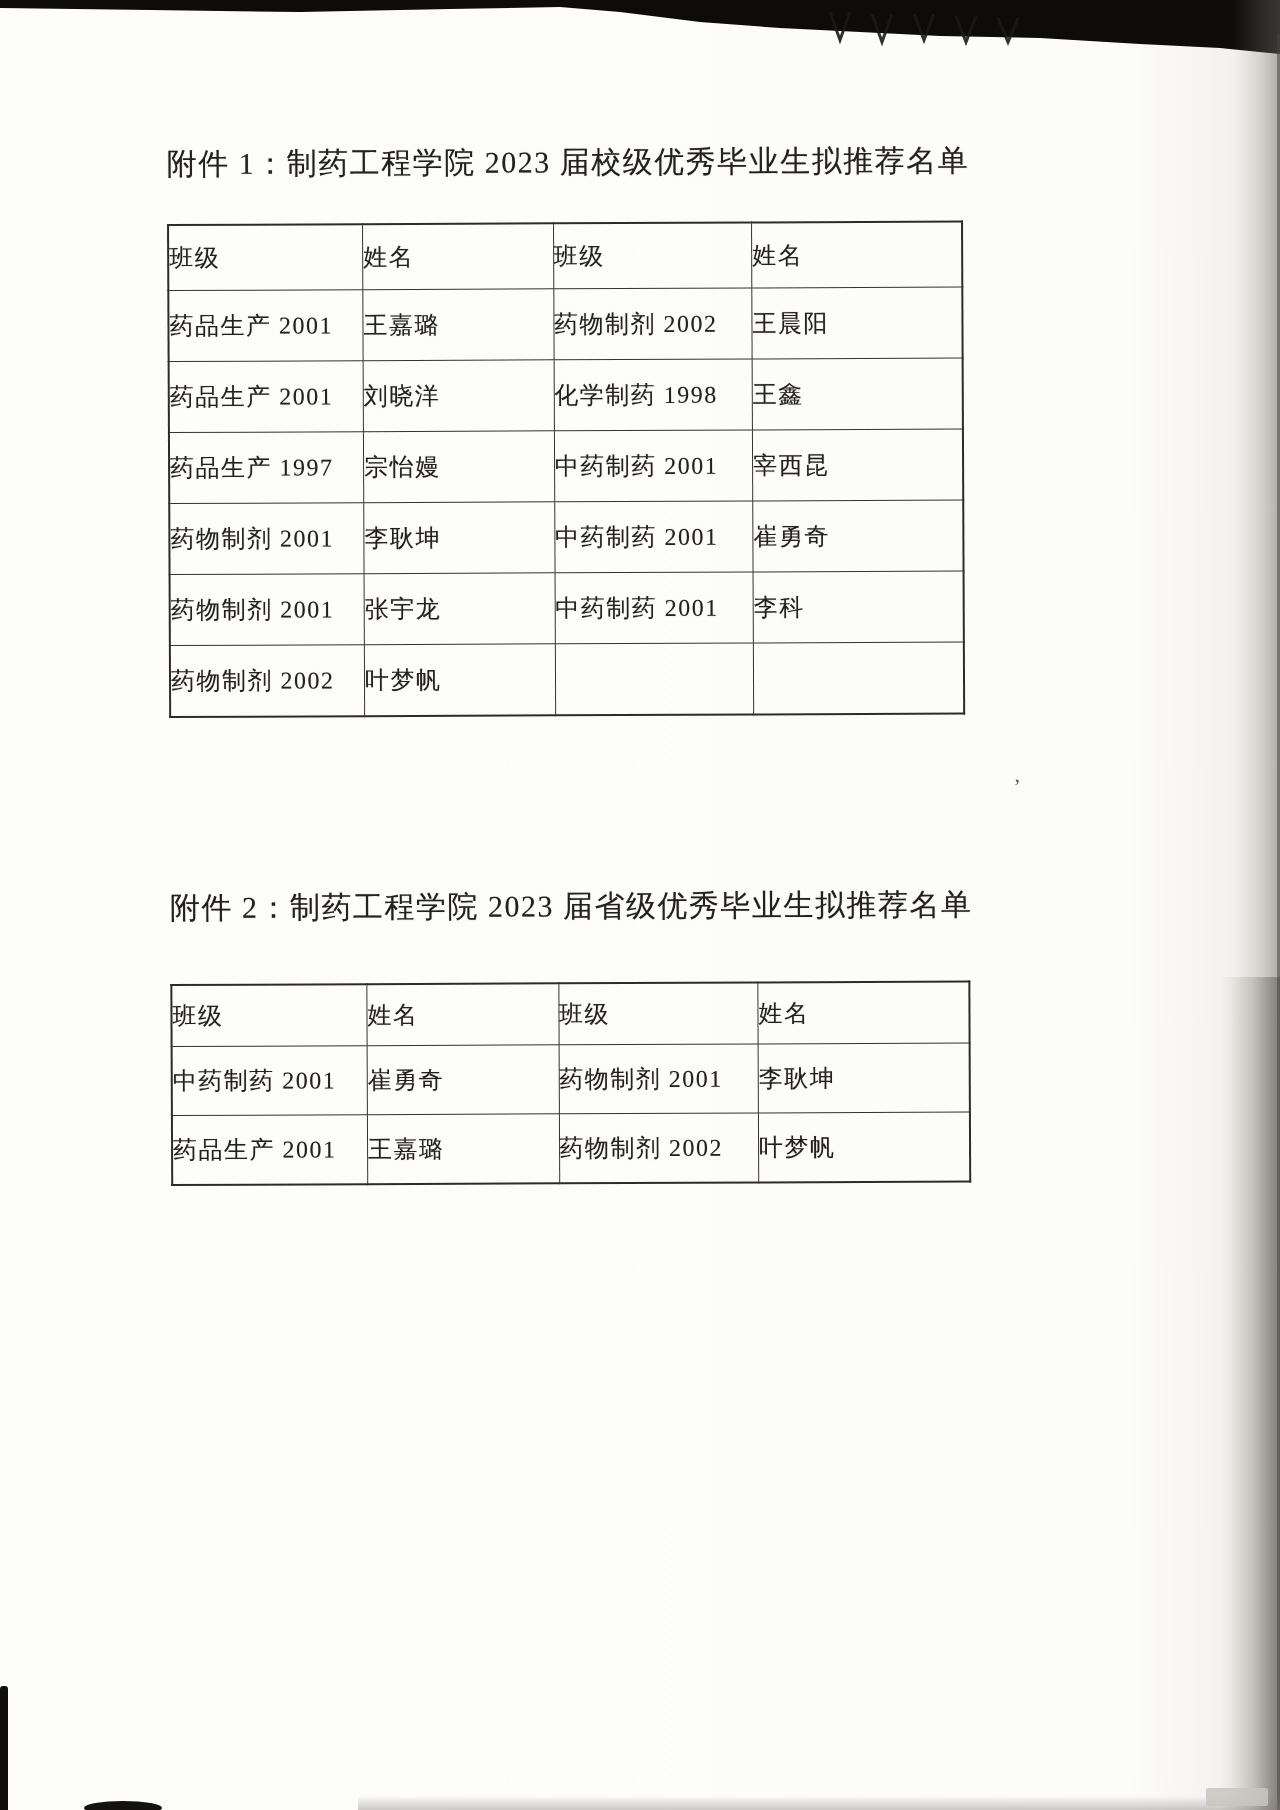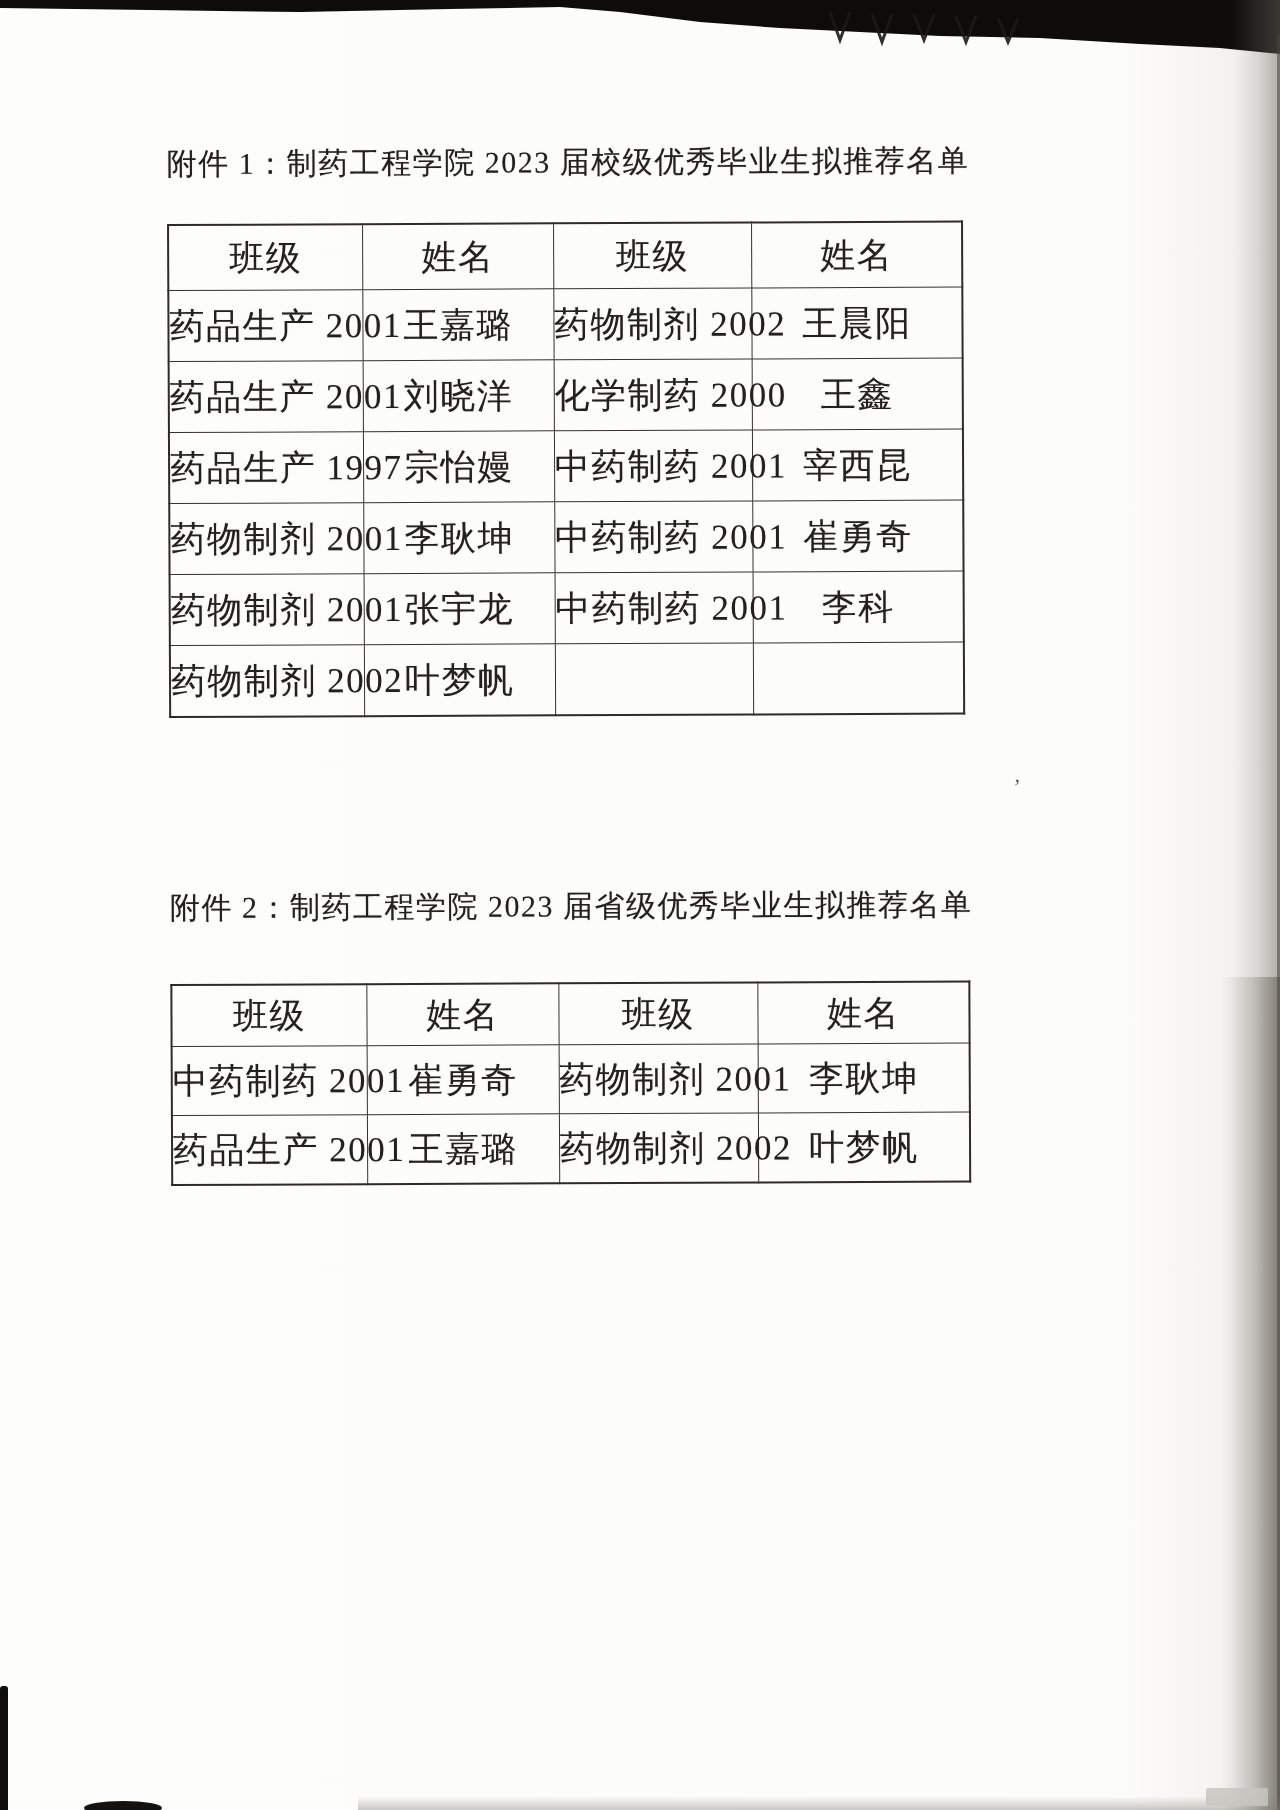--- a/index.html
+++ b/index.html
@@ -26,22 +26,22 @@
     letter-spacing:1.5px;white-space:nowrap;
     text-shadow:0 0 1px rgba(35,33,32,.35);
   }
   .sec1 .att-title{margin-bottom:40px;}
   .sec2 .att-title{margin-bottom:56px;}
   table.roster{
     border-collapse:collapse;width:100%;table-layout:fixed;
   }
   table.roster th,table.roster td{
     border:1.6px solid #35322f;
-    text-align:center;vertical-align:middle;
-    font-size:35px;font-weight:normal;
+    text-align:left;vertical-align:middle;
+    font-size:24px;font-weight:normal;
     letter-spacing:1.5px;white-space:nowrap;
     text-shadow:0 0 1px rgba(35,33,32,.3);
     padding:0;
   }
   table.roster{border:2px solid #2e2b28;}
   .t1 th{height:64px;}
   .t1 td{height:70px;}
   .t2 th{height:60px;}
   .t2 td{height:68px;}
   col.c1{width:24.5%;}col.c2{width:24%;}col.c3{width:25%;}col.c4{width:26.5%;}
@@ -108,21 +108,21 @@
         <tbody>
           <tr>
             <td>药品生产 2001</td>
             <td>王嘉璐</td>
             <td>药物制剂 2002</td>
             <td>王晨阳</td>
           </tr>
           <tr>
             <td>药品生产 2001</td>
             <td>刘晓洋</td>
-            <td>化学制药 2000</td>
+            <td>化学制药 1998</td>
             <td>王鑫</td>
           </tr>
           <tr>
             <td>药品生产 1997</td>
             <td>宗怡嫚</td>
             <td>中药制药 2001</td>
             <td>宰西昆</td>
           </tr>
           <tr>
             <td>药物制剂 2001</td>

